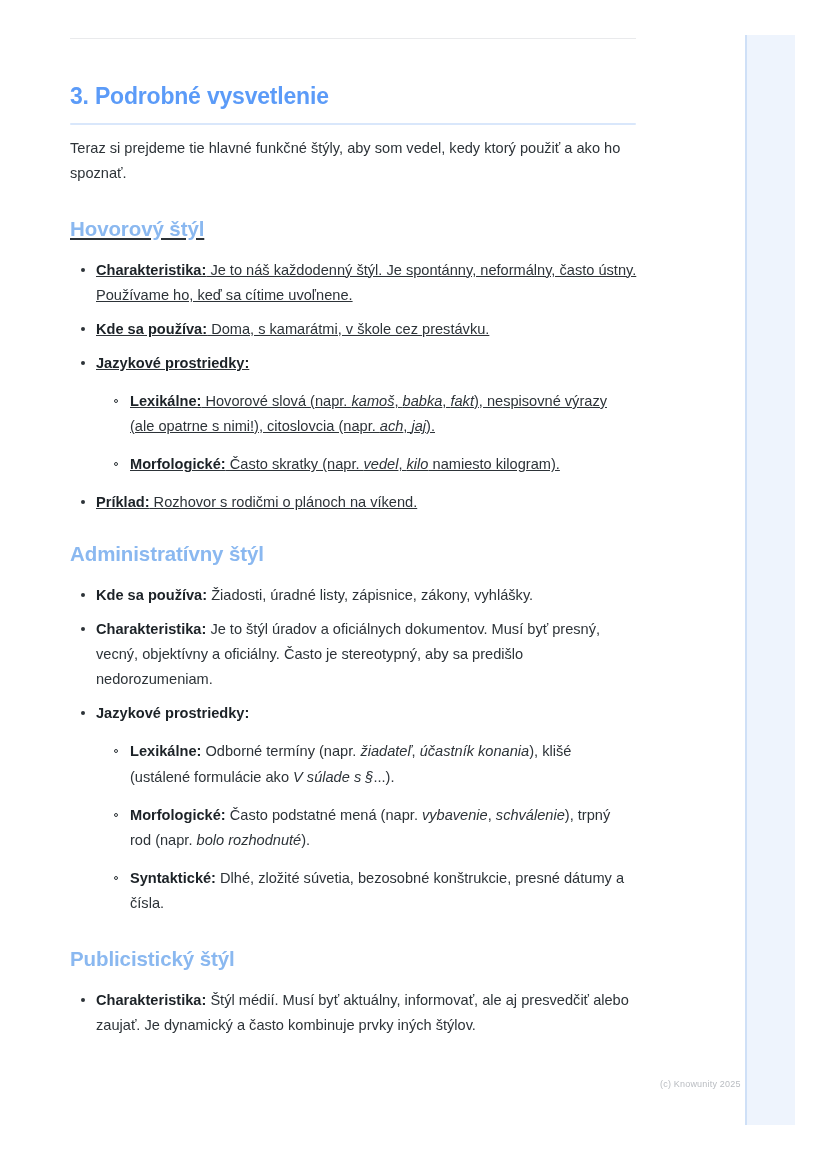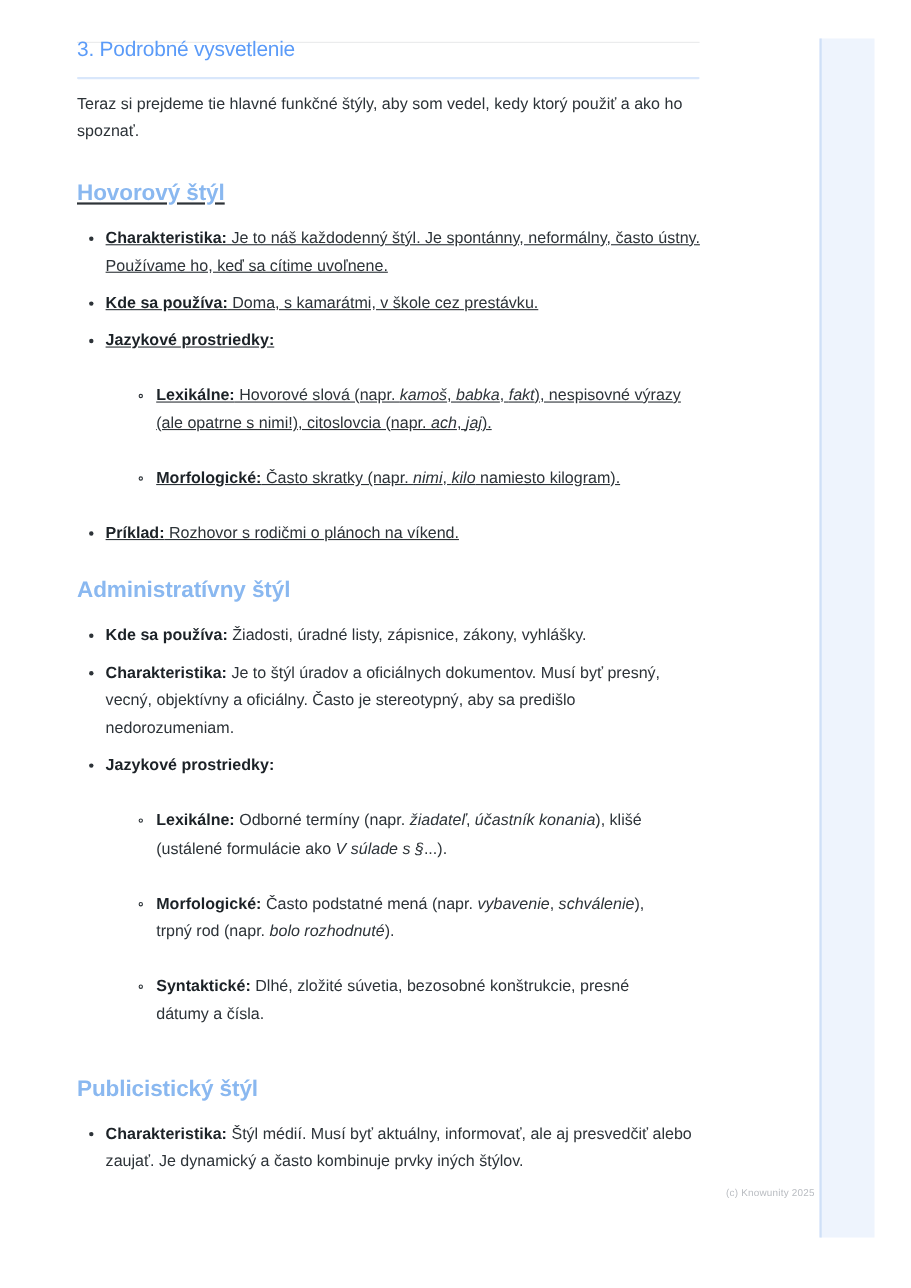--- a/index.html
+++ b/index.html
@@ -40,24 +40,24 @@
     left: 70px;
     top: 38px;
     width: 566px;
     height: 1px;
     background: #e9eaec;
   }
 
   
   .doc-title {
     margin: 0;
-    padding-top: 34px;
-    font-size: 19px;
+    padding-top: 82px;
+    font-size: 23px;
     line-height: 1.25;
-    font-weight: 400;
+    font-weight: 700;
     letter-spacing: -0.2px;
     color: #5b9bf8;
   }
   .title-rule {
     margin-top: 12px;
     width: 566px;
     height: 2px;
     background: #d9e7fb;
     border-radius: 1px;
   }
@@ -110,21 +110,21 @@
     background: #2d3338;
   }
 
   ul.lvl2 {
     margin: 0;
     padding: 0 0 0 30px;
     list-style: none;
   }
   ul.lvl2 > li {
     position: relative;
-    margin: 16px;
+    margin: 4px;
     padding: 9px 0 0 0;
     font-size: 14.6px;
     line-height: 1.72;
     color: #2d3338;
   }
   ul.lvl2 > li::before {
     content: "";
     position: absolute;
     left: -16px;
     top: 19px;
@@ -179,21 +179,21 @@
     <p class="intro">Teraz si prejdeme tie hlavné funkčné štýly, aby som vedel, kedy ktorý použiť a ako ho spoznať.</p>
 
     <div id="sections-root">
         <section class="style-section first">
           <h2 class="style-heading">Hovorový štýl</h2>
           <ul class="lvl1">
             <li><span class="term">Charakteristika:</span><span> Je to náš každodenný štýl. Je spontánny, neformálny, často ústny. Používame ho, keď sa cítime uvoľnene.</span></li>
             <li><span class="term">Kde sa používa:</span><span> Doma, s kamarátmi, v škole cez prestávku.</span></li>
             <li><span class="term">Jazykové prostriedky:</span><ul class="lvl2">
                 <li><span class="term">Lexikálne:</span><span> Hovorové slová (napr. </span><em>kamoš</em><span>, </span><em>babka</em><span>, </span><em>fakt</em><span>), nespisovné výrazy (ale opatrne s nimi!), citoslovcia (napr. </span><em>ach</em><span>, </span><em>jaj</em><span>).</span></li>
-                <li><span class="term">Morfologické:</span><span> Často skratky (napr. </span><em>nimi</em><span>, </span><em>kilo</em><span> namiesto kilogram).</span></li>
+                <li><span class="term">Morfologické:</span><span> Často skratky (napr. </span><em>vedel</em><span>, </span><em>kilo</em><span> namiesto kilogram).</span></li>
               </ul></li>
             <li><span class="term">Príklad:</span><span> Rozhovor s rodičmi o plánoch na víkend.</span></li>
           </ul>
         </section>
         <section class="style-section">
           <h2 class="style-heading">Administratívny štýl</h2>
           <ul class="lvl1">
             <li><span class="term">Kde sa používa:</span><span> Žiadosti, úradné listy, zápisnice, zákony, vyhlášky.</span></li>
             <li><span class="term">Charakteristika:</span><span> Je to štýl úradov a oficiálnych dokumentov. Musí byť presný, vecný, objektívny a oficiálny. Často je stereotypný, aby sa predišlo nedorozumeniam.</span></li>
             <li><span class="term">Jazykové prostriedky:</span><ul class="lvl2">

